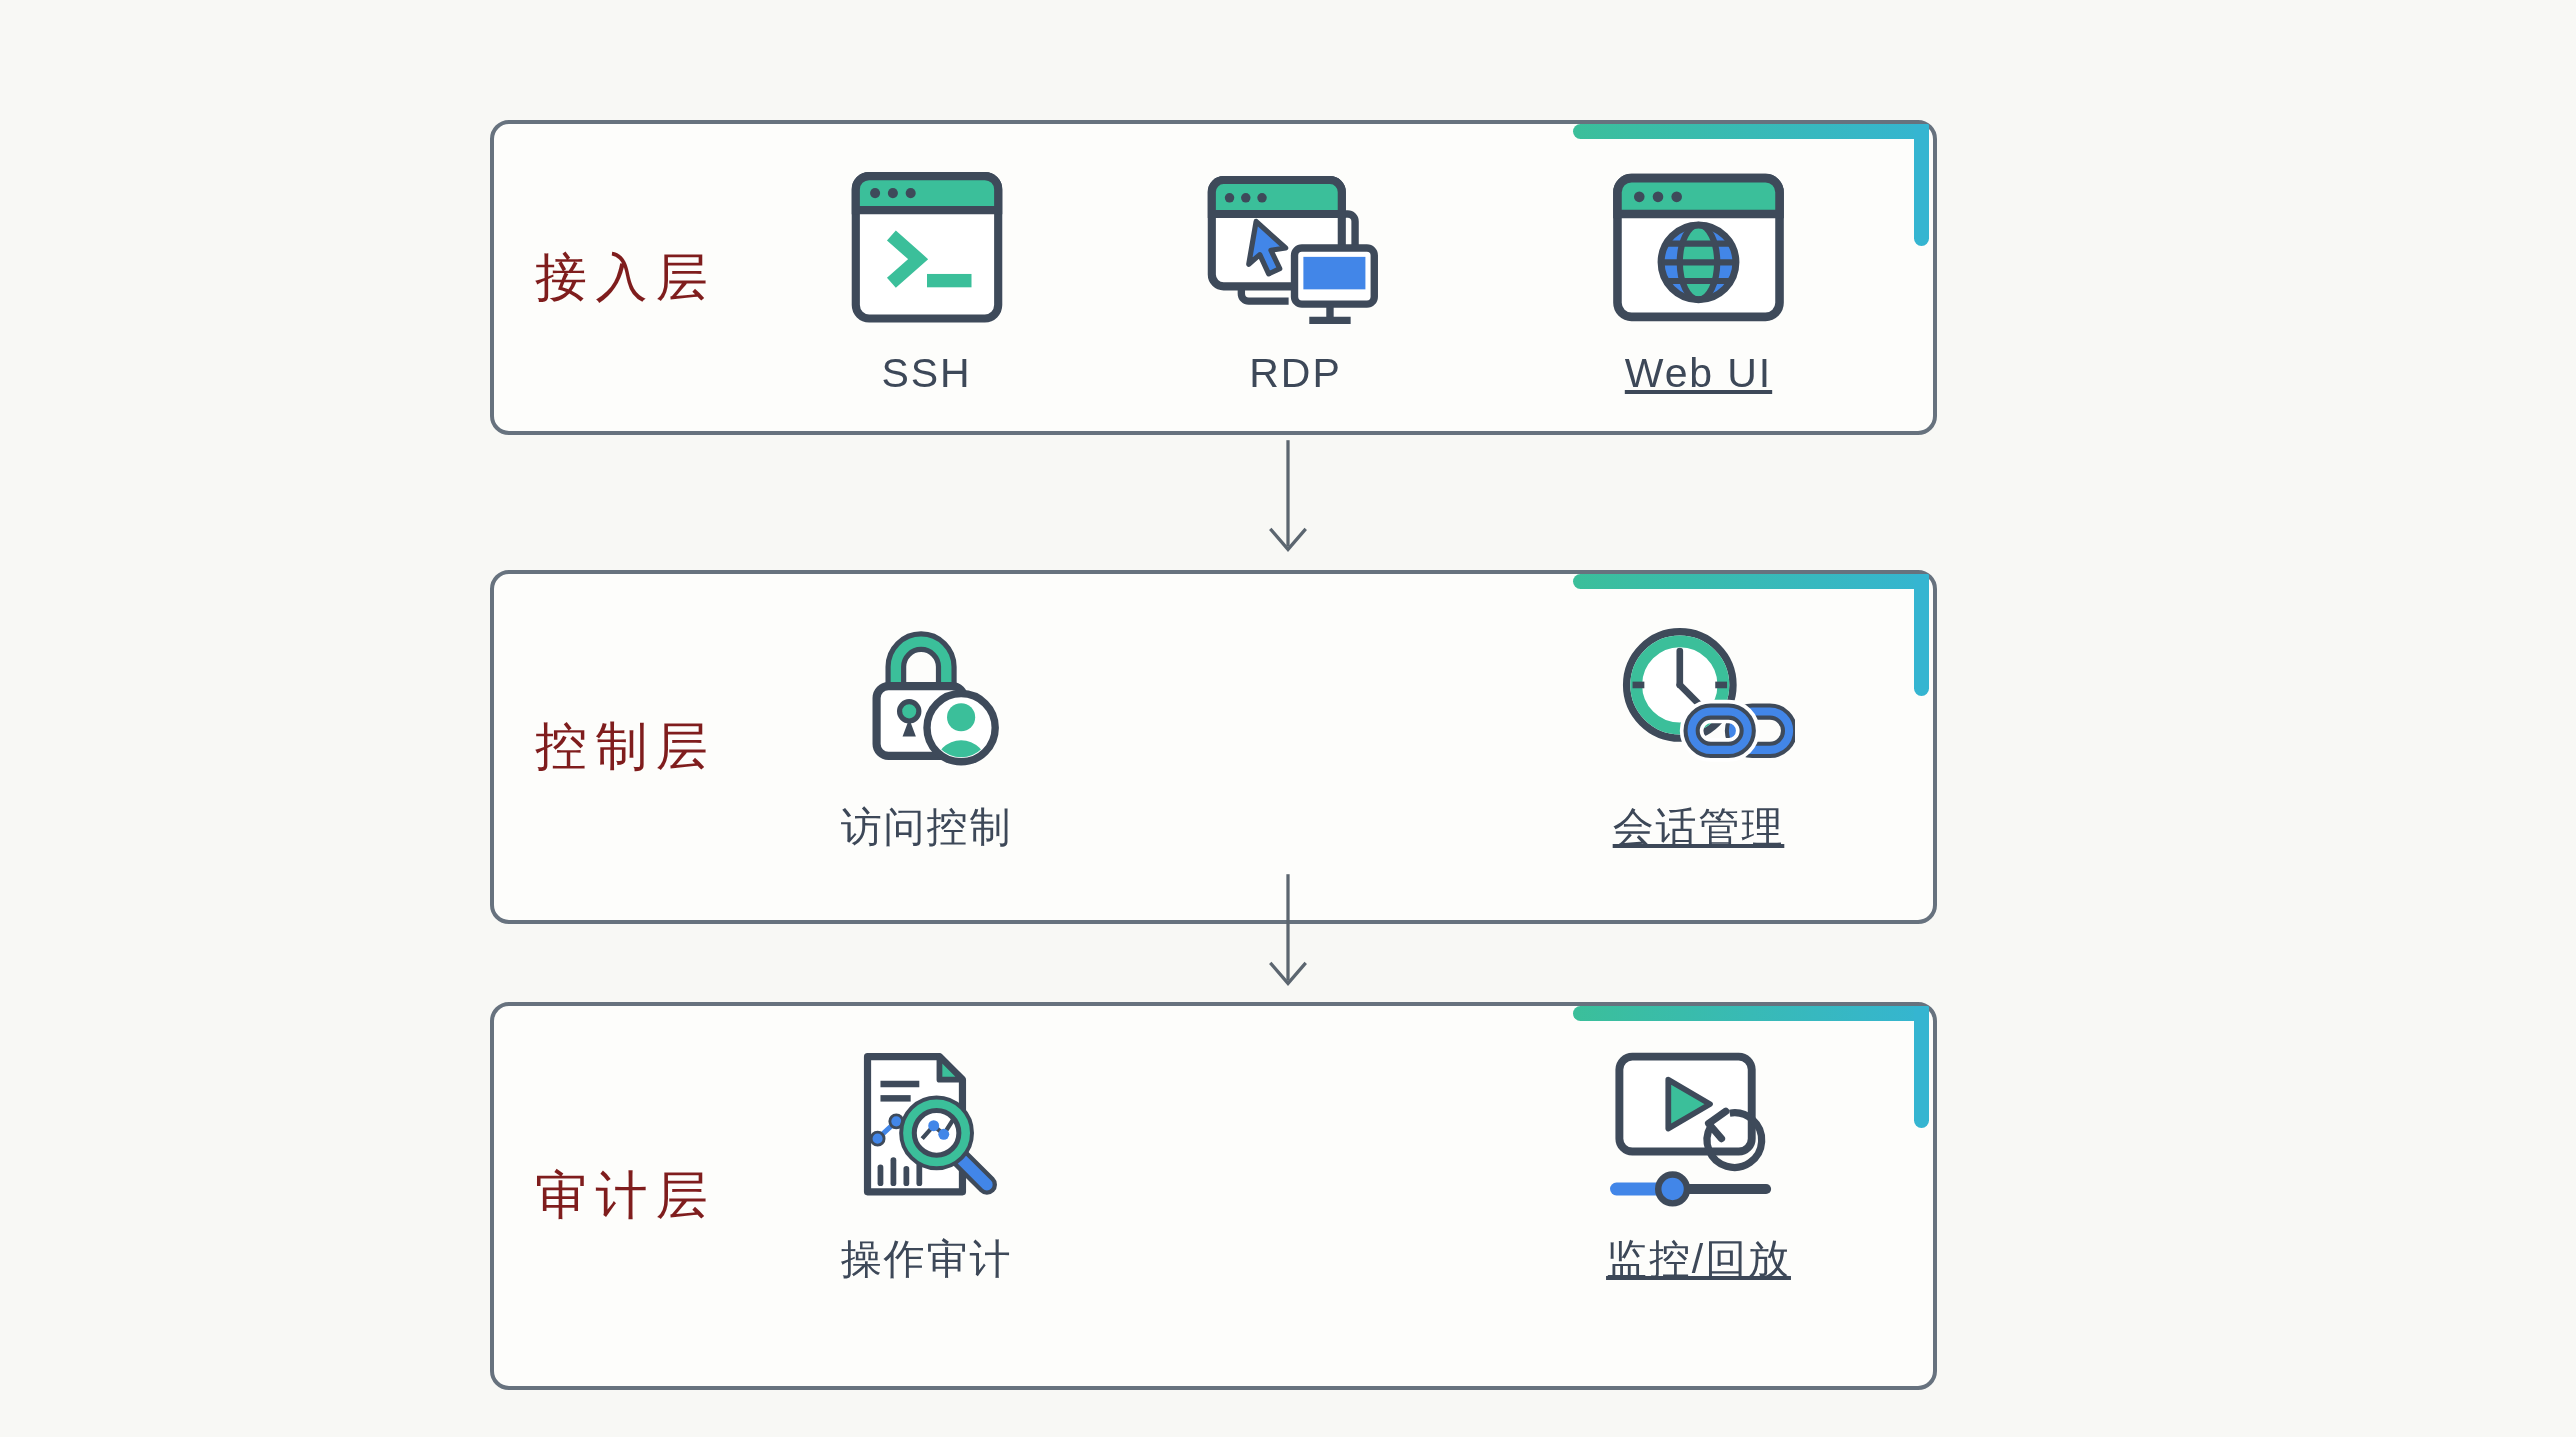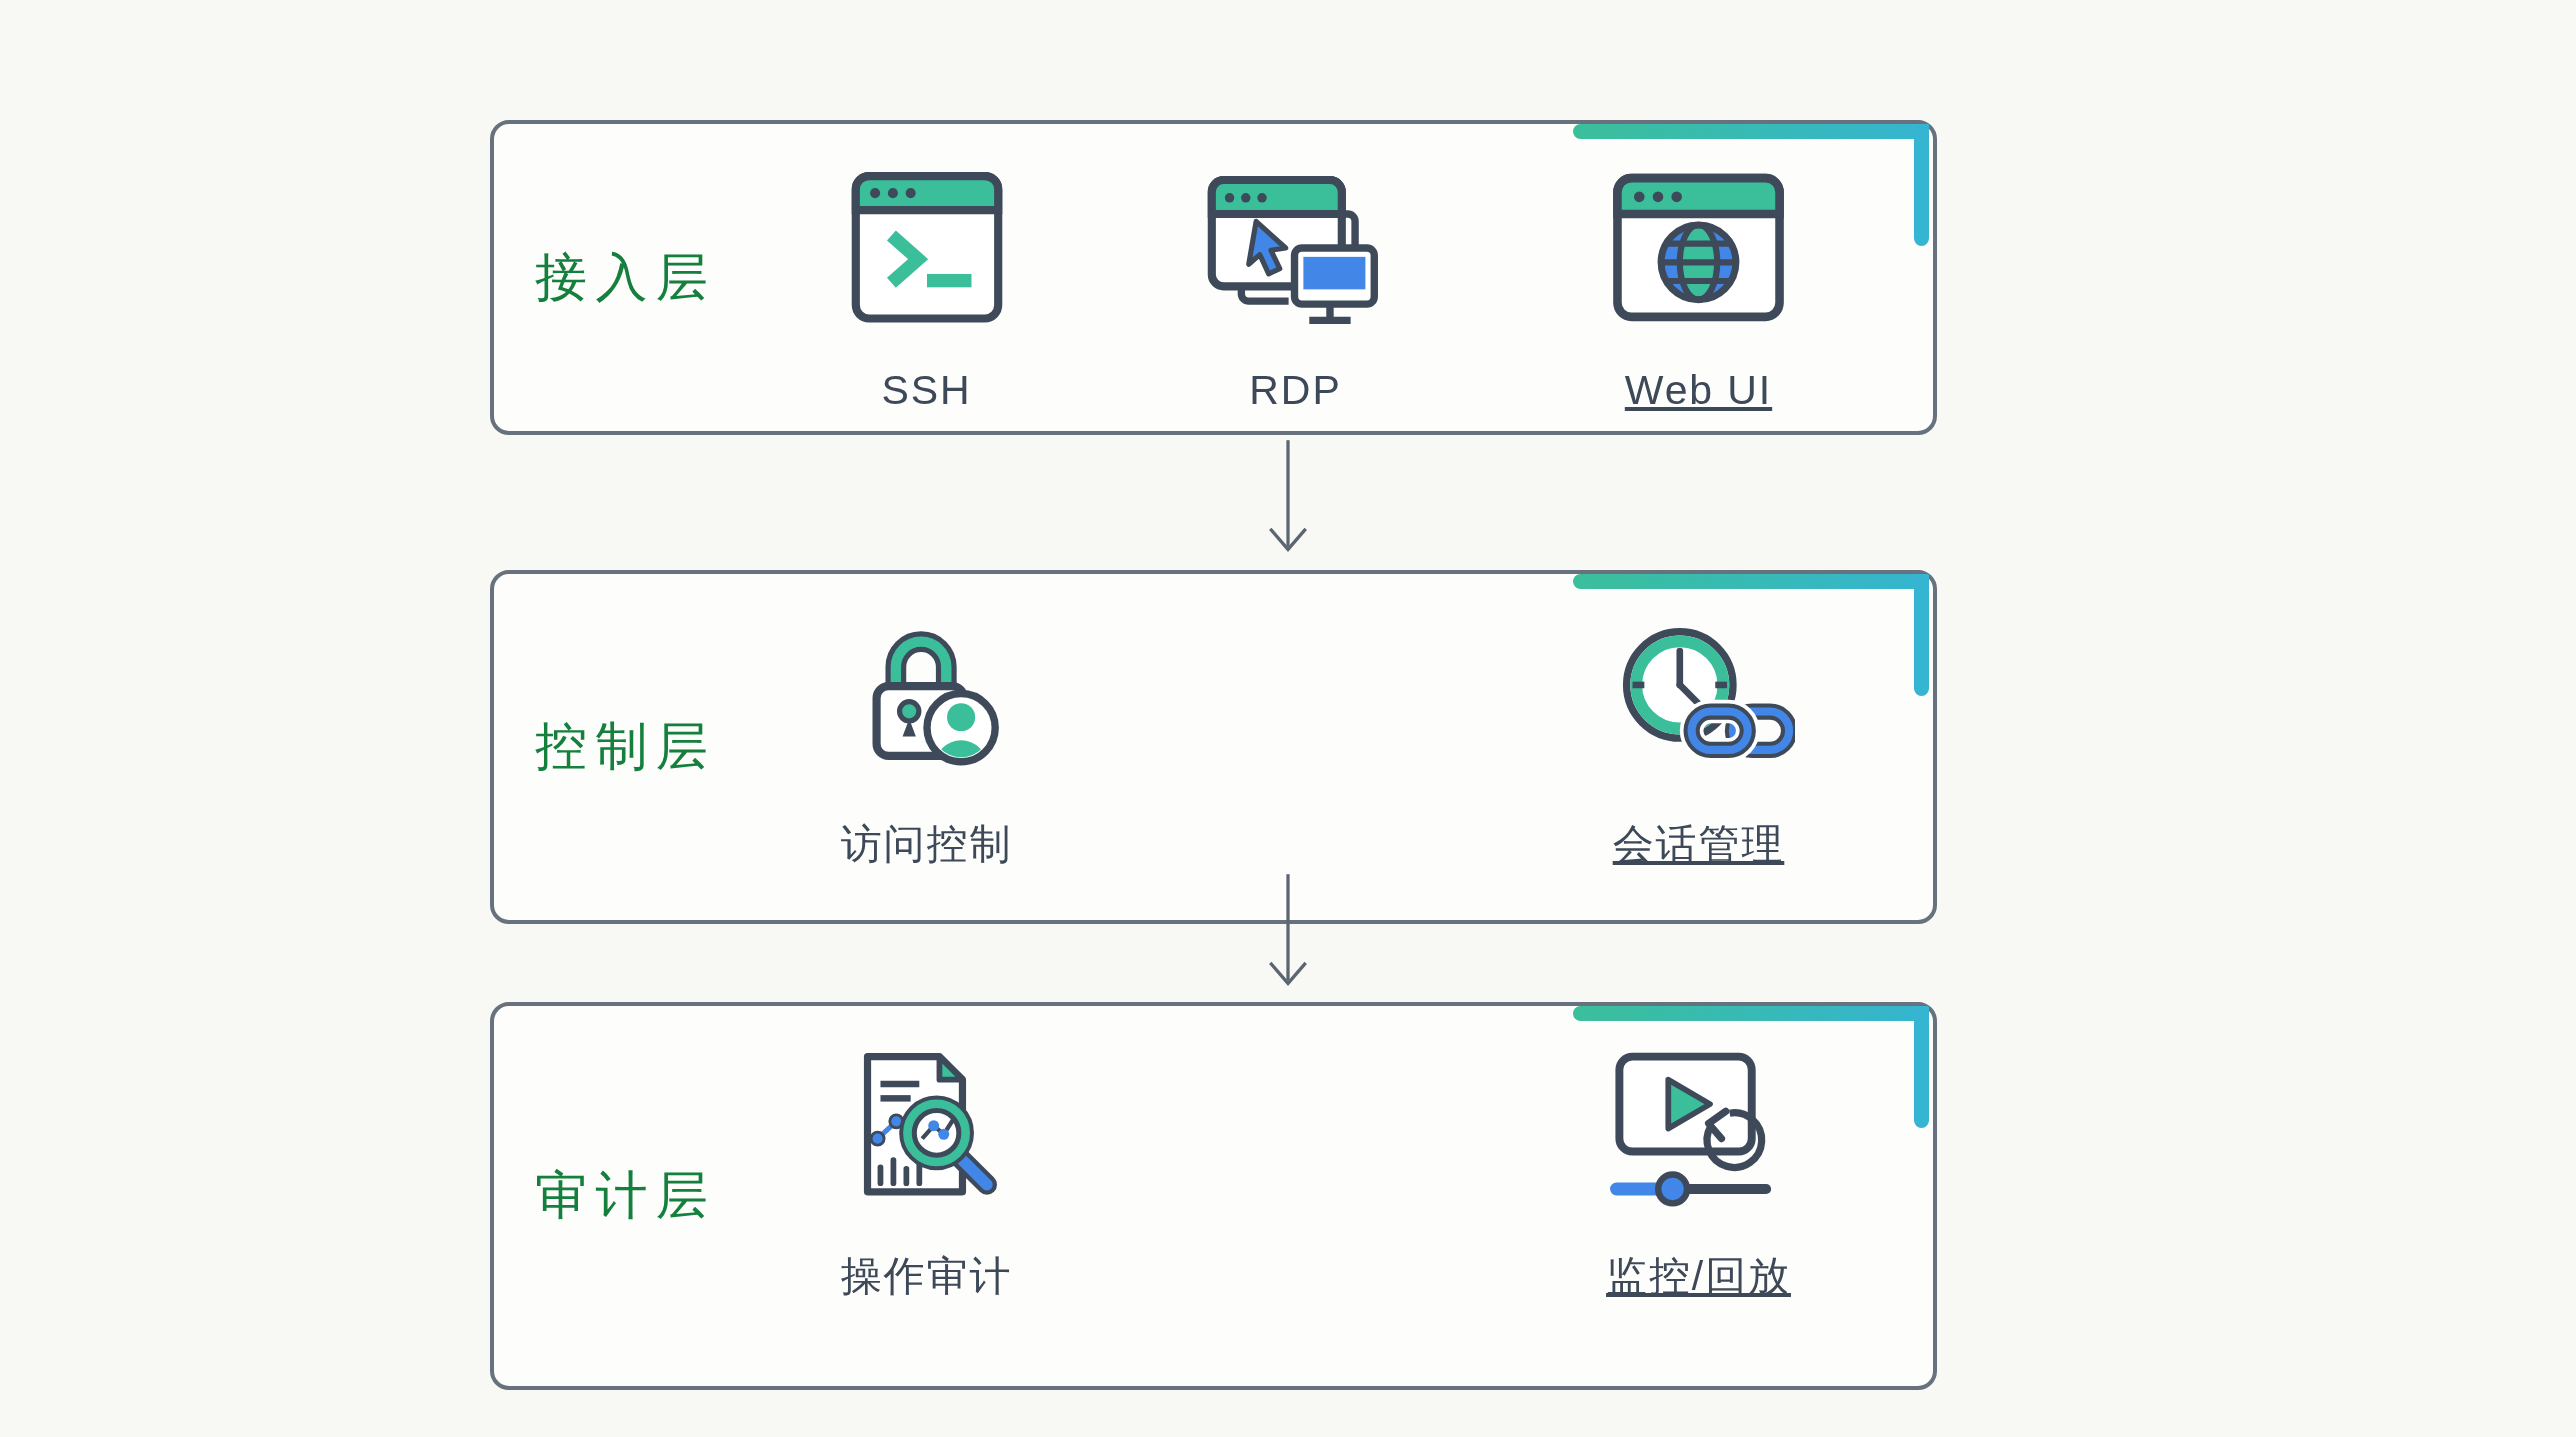--- a/index.html
+++ b/index.html
@@ -21,32 +21,32 @@
     border-radius:7.5px 1.9px 1.9px 7.5px;
     background:linear-gradient(90deg,#3bbf9a,#35b5d1);
   }
   .accent-v{
     position:absolute;top:0;right:3.7px;width:15px;height:122px;
     border-radius:1.9px 1.9px 7.5px 7.5px;background:#35b5d1;
   }
   .layer-title{
     position:absolute;left:41px;top:0;height:100%;
     display:flex;align-items:center;
-    font-size:52px;font-weight:500;letter-spacing:8.4px;color:#15803d;
+    font-size:52px;font-weight:500;letter-spacing:8.4px;color:#7f1d1d;
     white-space:nowrap;
   }
   .col{
     position:absolute;top:26px;width:337px;
     display:flex;flex-direction:column;align-items:center;
   }
   .col-1{left:264px;}
   .col-2{left:633px;align-items:center;}
   .col-3{left:1036px;text-decoration:underline;}
   .icon-wrap{height:195px;display:flex;align-items:center;justify-content:center;}
-  .item-label{margin-top:22px;font-size:41px;color:#3d4858;letter-spacing:1.9px;white-space:nowrap;}
+  .item-label{margin-top:5px;font-size:41px;color:#3d4858;letter-spacing:1.9px;white-space:nowrap;}
   .connector{position:absolute;left:1260px;width:56px;height:122px;}
 </style>
 </head>
 <body>
 
 <div id="canvas">
 
   <div class="layer-box" id="box-access">
     <div class="accent-h"></div>
     <div class="accent-v"></div>

